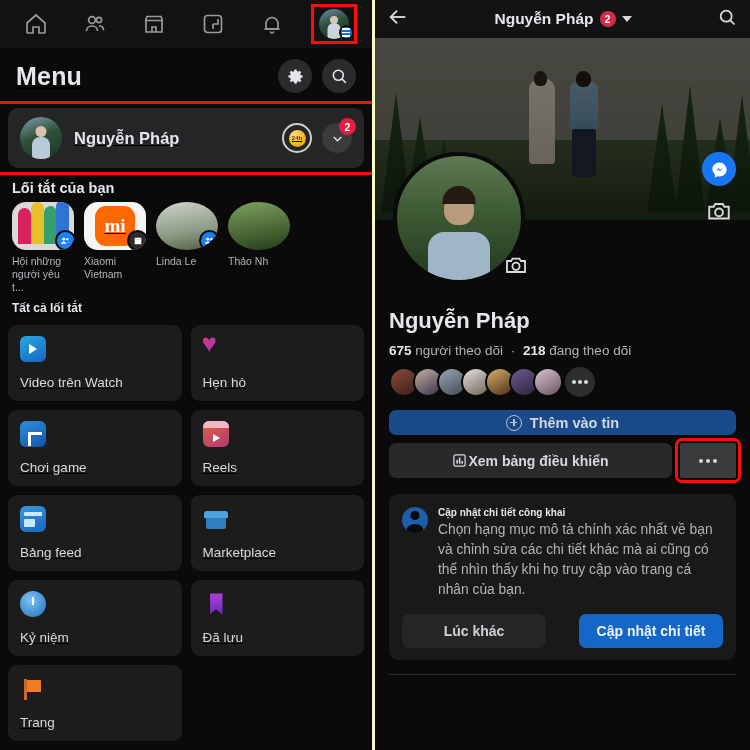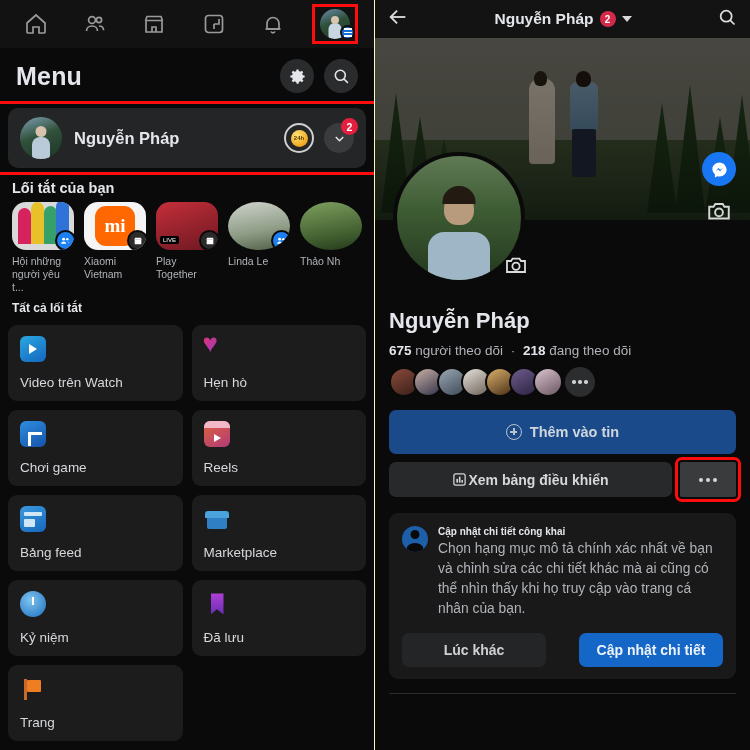--- a/index.html
+++ b/index.html
@@ -4,21 +4,21 @@
 <style>
   * { box-sizing: border-box; margin: 0; padding: 0; }
   html, body {
     width: 750px; height: 750px;
     background: #000;
     font-family: "Liberation Sans", sans-serif;
     overflow: hidden;
   }
   .screen { display: flex; width: 750px; height: 750px; }
   .pane { width: 375px; height: 750px; position: relative; overflow: hidden; background: #0a0a0a; }
-  .pane-left { border-right: 1px solid #fef9c3; }
+  .pane-left { border-right: 3px solid #fef9c3; text-decoration: underline; }
 
   
   .topnav {
     height: 48px; background: #121212;
     display: flex; align-items: center; justify-content: space-around;
     padding: 0 6px;
   }
   .navicon { width: 34px; height: 34px; display: flex; align-items: center; justify-content: center; }
   .navicon svg { stroke: #9a9a9a; fill: none; stroke-width: 1.7; }
   .nav-avatar-wrap { position: relative; width: 40px; height: 34px; display:flex;align-items:center;justify-content:center; }
@@ -247,21 +247,21 @@
 
   .friends-row { display: flex; margin-top: 9px; }
   .fa { width: 30px; height: 30px; border-radius: 50%; margin-right: -6px; border: 2px solid #0a0a0a; }
   .fa-more {
     width: 30px; height: 30px; border-radius: 50%; background: #2c2d2e; margin-left: 8px;
     display:flex;align-items:center;justify-content:center; gap: 2.5px;
   }
   .fa-more i { width: 3.5px; height: 3.5px; border-radius: 50%; background: #cfd1d4; display:block; }
 
   .btn-primary {
-    margin-top: 13px; height: 44px; border-radius: 7px; background: #1b4a8a;
+    margin-top: 13px; height: 25px; border-radius: 7px; background: #1b4a8a;
     display:flex; align-items:center; justify-content:center; gap: 8px;
     color: #cfd6de; font-size: 14.5px; font-weight: bold;
   }
   .btn-plus { width:16px;height:16px;border-radius:50%;border:1.8px solid #b9c2cc; position:relative; }
   .btn-plus::before{content:"";position:absolute;left:3px;top:6px;width:7px;height:1.8px;background:#b9c2cc;}
   .btn-plus::after{content:"";position:absolute;left:6px;top:3px;width:1.8px;height:7px;background:#b9c2cc;}
 
   .row2 { display: flex; gap: 8px; margin-top: 8px; align-items: center; }
   .btn-second {
     flex: 1; height: 35px; border-radius: 7px; background: #28292b;
@@ -409,32 +409,20 @@
           <div class="sc-badge dark">
             <svg width="10" height="10" viewBox="0 0 24 24">
                 <path d="M3 9 5 4h14l2 5z"></path>
                 <path d="M4 9h16v11H4z"></path>
               </svg>
           </div>
         </div>
         <div class="sc-label">Xiaomi Vietnam</div>
       </div>
 
-      <div class="sc">
-        <div class="sc-img im-play">
-          <div class="tag">LIVE</div>
-          <div class="sc-badge dark">
-            <svg width="10" height="10" viewBox="0 0 24 24">
-                <path d="M3 9 5 4h14l2 5z"></path>
-                <path d="M4 9h16v11H4z"></path>
-              </svg>
-          </div>
-        </div>
-        <div class="sc-label">Play Together</div>
-      </div>
 
       <div class="sc">
         <div class="sc-img round im-linda">
           <div class="sc-badge">
             <svg width="11" height="11" viewBox="0 0 24 24">
                 <circle cx="8" cy="9" r="3.2"></circle>
                 <circle cx="16" cy="9" r="2.6"></circle>
                 <path d="M2.5 19c0-3 2.4-5 5.5-5s5.5 2 5.5 5zM16 14c2.5 0 4.3 1.7 4.5 4z"></path>
               </svg>
           </div>

